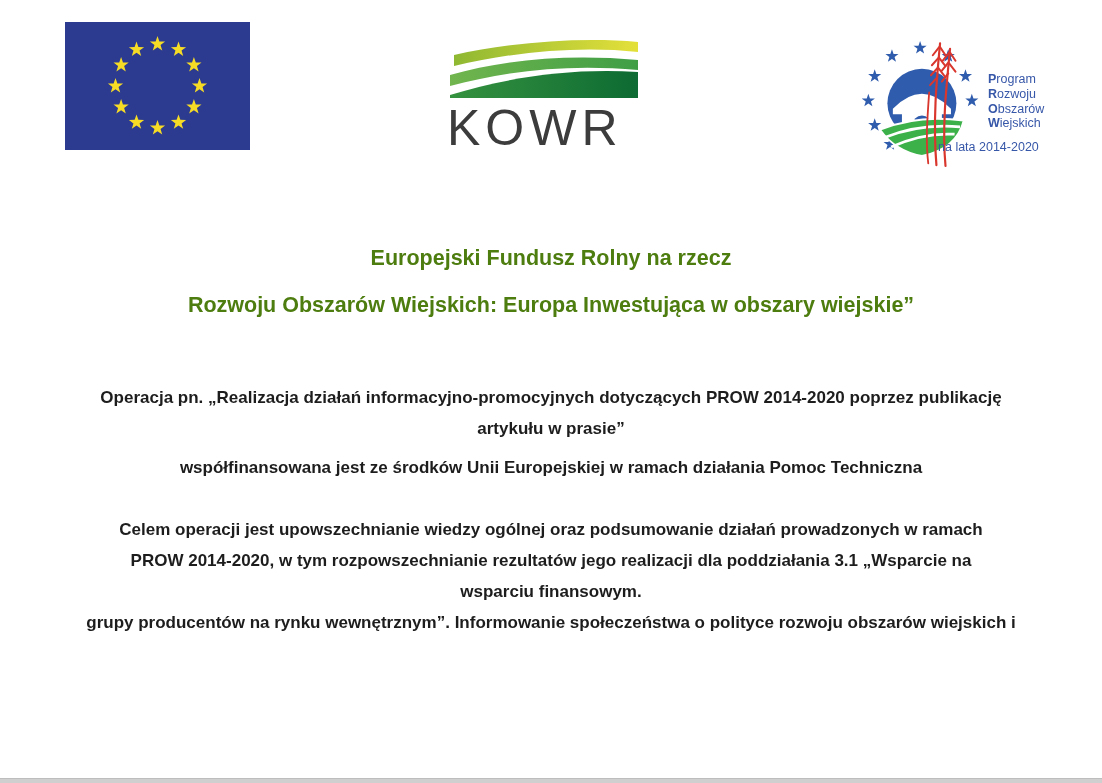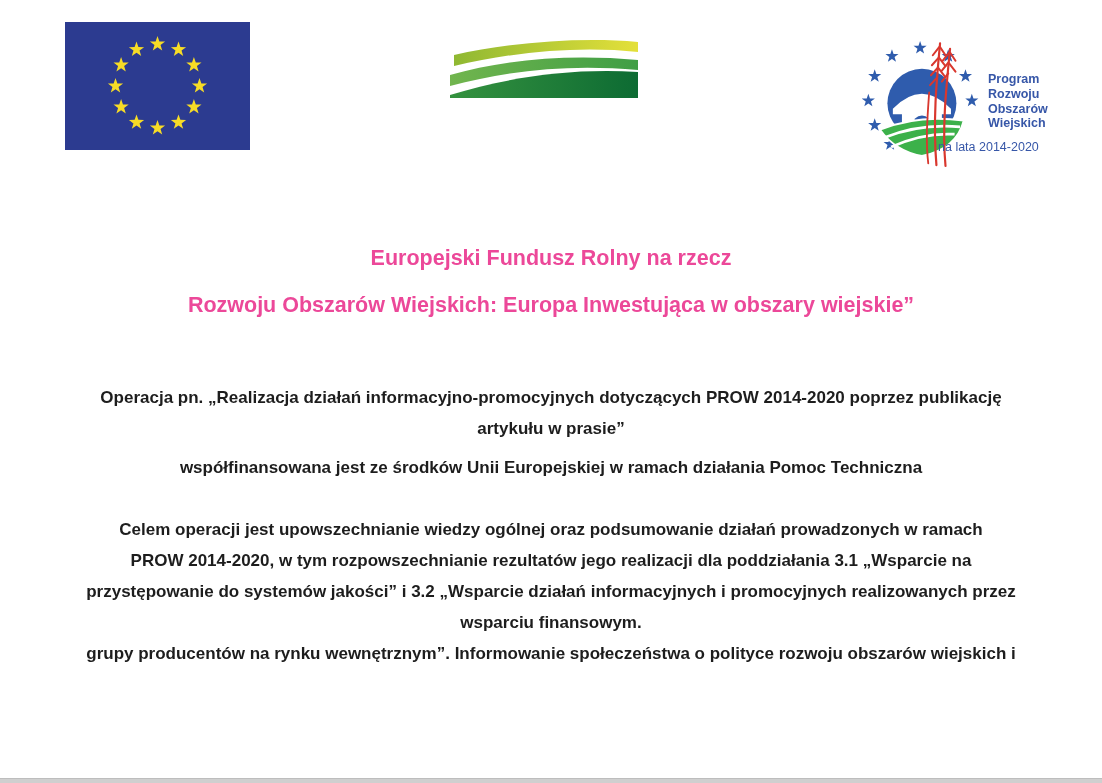--- a/index.html
+++ b/index.html
@@ -21,37 +21,37 @@
     font-weight:400; letter-spacing:5px;
     color:#3c3c3c;
     white-space:nowrap;
   }
   .prow { position:absolute; left:862px; top:36px; width:215px; height:132px; }
   .prow-emblem { position:absolute; left:0; top:0; }
   .prow-text { position:absolute; left:126px; top:36px; color:#3757a8; }
   .prow-line {
     display:block;
     font-size:12.5px; line-height:14.8px;
-    font-weight:700; white-space:nowrap;
+    font-weight:400; white-space:nowrap;
   }
   .prow-line::first-letter { font-weight:700; }
   .prow-subtitle {
     position:absolute; left:76px; top:104px;
     font-size:12.5px; color:#3757a8; white-space:nowrap;
   }
 
   
   .content {
     position:absolute; left:61px; top:244px; width:980px;
     text-align:center; color:#1d1d1d;
   }
   .heading { margin:0; }
   .h-line {
     display:block;
-    font-size:21.5px; font-weight:700; color:#ec4899;
+    font-size:21.5px; font-weight:700; color:#4d7c0f;
     white-space:nowrap; line-height:28px;
   }
   .h-line + .h-line { margin-top:19px; }
   .para { margin:0;font-weight:bold; }
   .t-line {
     display:block;
     font-size:17px; line-height:31px;
     white-space:nowrap;
   }
   .p-operation { margin-top:63px; }
@@ -102,20 +102,21 @@
       </linearGradient>
       <linearGradient id="kg3" x1="0" y1="0" x2="1" y2="0">
         <stop offset="0" stop-color="#35923f"></stop>
           <stop offset="1" stop-color="#0d6b33"></stop>
       </linearGradient>
     </defs>
     <path fill="url(#kg1)" d="M4,17 C62,4 132,-1 188,4 L188,14 C132,8 67,13 4,28 Z"></path>
     <path fill="url(#kg2)" d="M0,37 C55,21 120,16 188,22 L188,32 C120,26 60,32 0,48 Z"></path>
     <path fill="url(#kg3)" d="M0,57 C60,39 120,30 188,34 L188,60 L0,60 Z"></path>
   </svg>
+  <span class="kowr-wordmark">KOWR</span>
 </div>
 
 <div class="prow">
   <svg class="prow-emblem" viewBox="0 0 130 145" width="118" height="132" aria-hidden="true">
     <defs>
       <path id="pstar" d="M0,-8 L1.88,-2.59 7.61,-2.47 3.04,0.99 4.7,6.47 0,3.2 -4.7,6.47 -3.04,0.99 -7.61,-2.47 -1.88,-2.59 Z"></path>
     </defs>
     <g fill="#2f5cad">
       <use href="#pstar" transform="translate(64,13) scale(.95)"></use>
       <use href="#pstar" transform="translate(95,22) scale(.95)"></use>
@@ -164,19 +165,18 @@
   </p>
 
   <p class="para p-cofinance">
     <span class="t-line">współfinansowana jest ze środków Unii Europejskiej w ramach działania Pomoc Techniczna</span>
   </p>
 
 
   <p class="para p-goal">
     <span class="t-line">Celem operacji jest upowszechnianie wiedzy ogólnej oraz podsumowanie działań prowadzonych w ramach</span>
     <span class="t-line">PROW 2014-2020, w tym rozpowszechnianie rezultatów jego realizacji dla poddziałania 3.1 „Wsparcie na</span>
-    <span class="t-line">przystępowanie do systemów jakości” i 3.2 „Wsparcie działań informacyjnych i promocyjnych realizowanych przez</span>
     <span class="t-line">wsparciu finansowym.</span>
     <span class="t-line">grupy producentów na rynku wewnętrznym”. Informowanie społeczeństwa o polityce rozwoju obszarów wiejskich i</span>
   </p>
 </main>
 
 <div class="bottom-edge"></div>
 
 </body></html>

